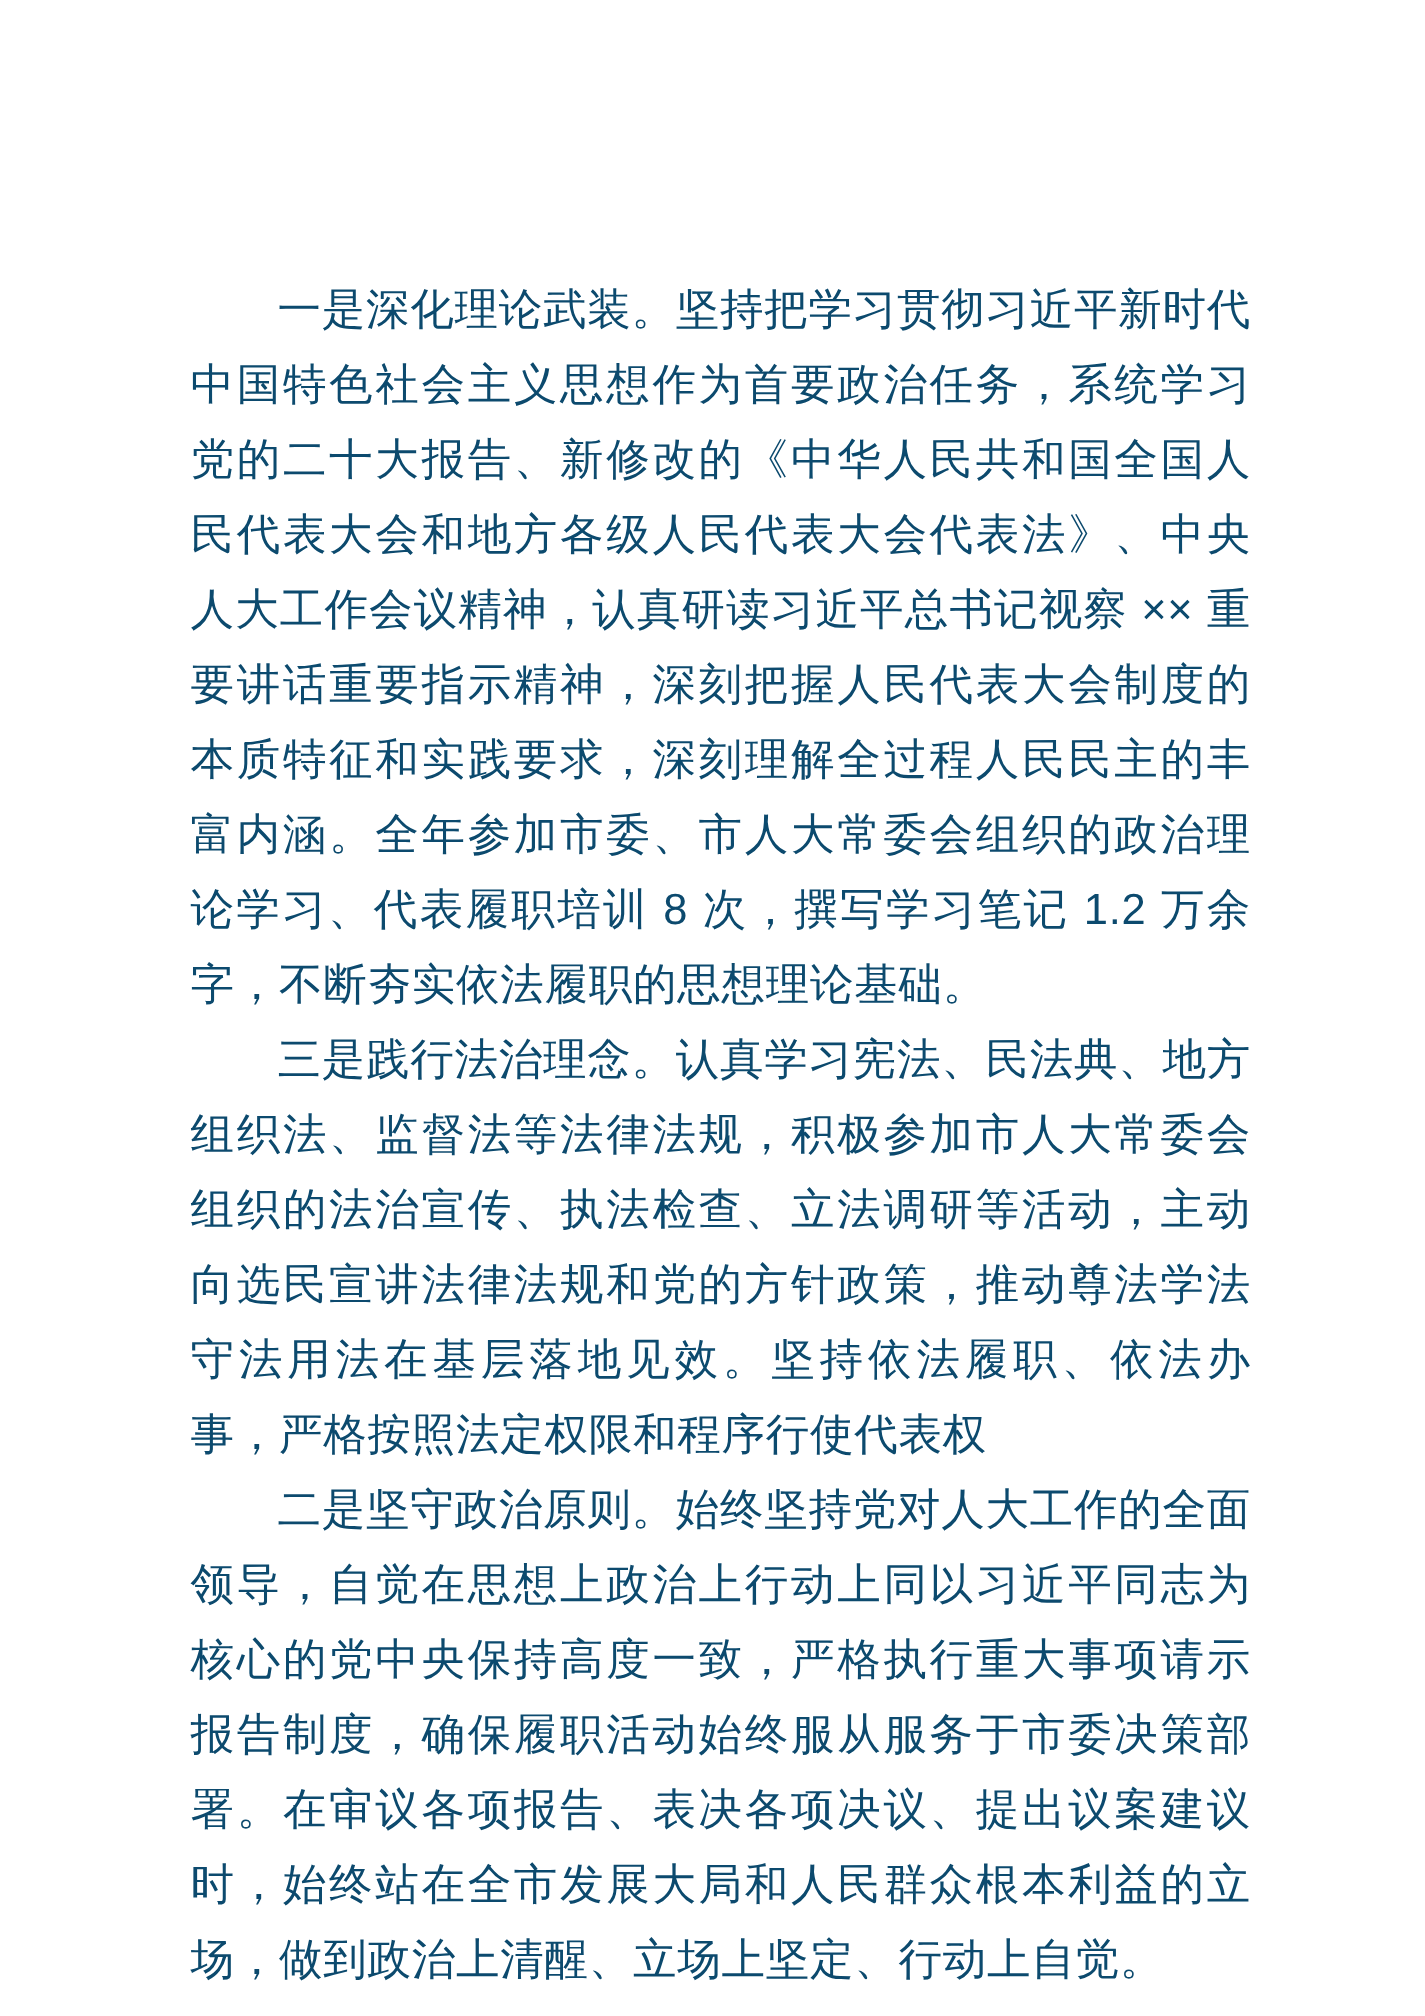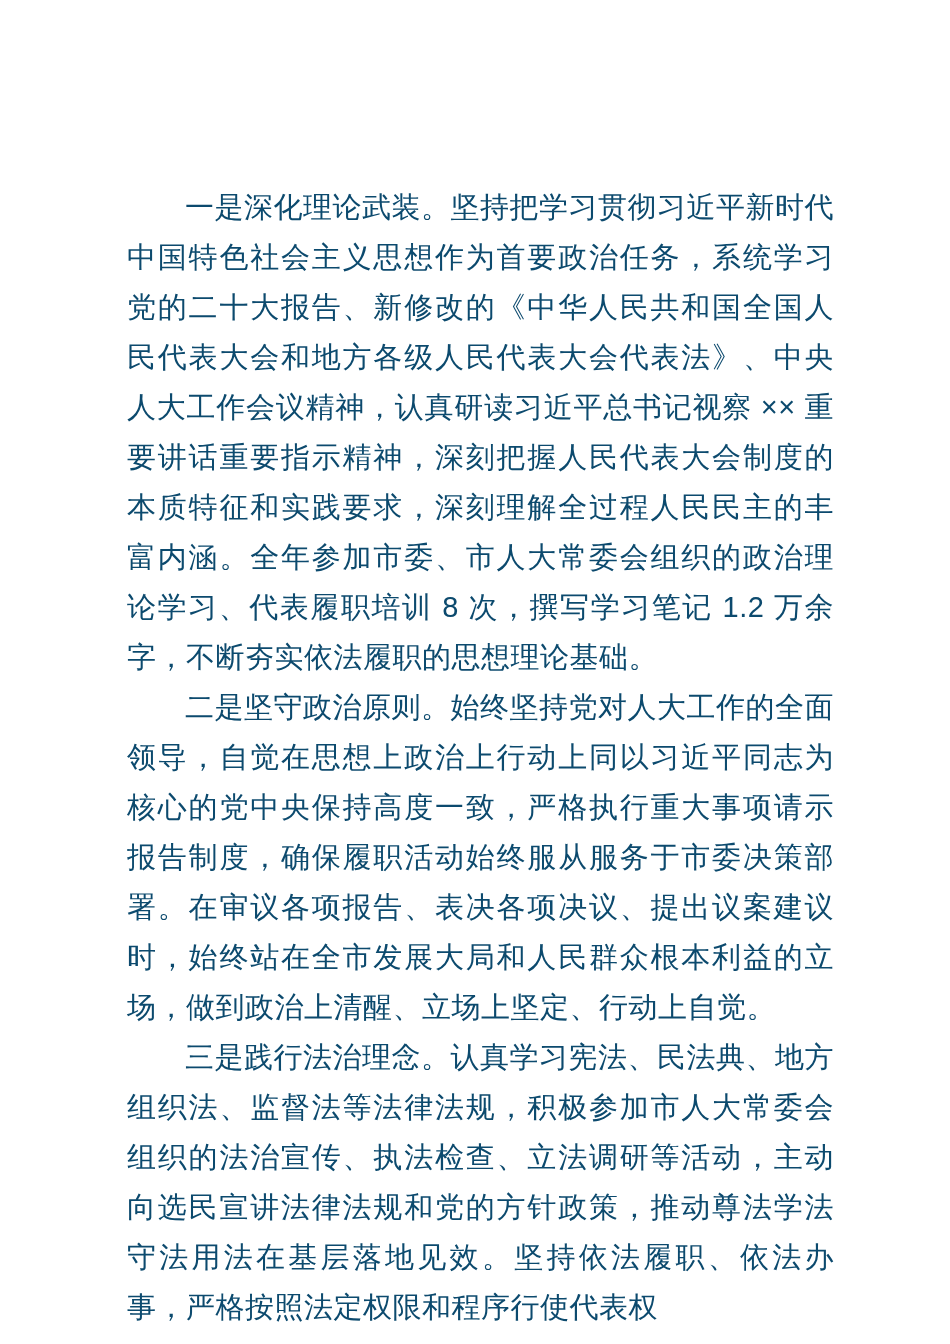--- a/index.html
+++ b/index.html
@@ -38,16 +38,16 @@
     letter-spacing: 0.5px;
     word-break: break-all;
   }
 </style>
 </head>
 <body>
 
 <div class="page">
   <div class="content">
     <p class="para">一是深化理论武装。坚持把学习贯彻习近平新时代中国特色社会主义思想作为首要政治任务，系统学习党的二十大报告、新修改的《中华人民共和国全国人民代表大会和地方各级人民代表大会代表法》、中央人大工作会议精神，认真研读习近平总书记视察 ×× 重要讲话重要指示精神，深刻把握人民代表大会制度的本质特征和实践要求，深刻理解全过程人民民主的丰富内涵。全年参加市委、市人大常委会组织的政治理论学习、代表履职培训 8 次，撰写学习笔记 1.2 万余字，不断夯实依法履职的思想理论基础。</p>
+    <p class="para">三是践行法治理念。认真学习宪法、民法典、地方组织法、监督法等法律法规，积极参加市人大常委会组织的法治宣传、执法检查、立法调研等活动，主动向选民宣讲法律法规和党的方针政策，推动尊法学法守法用法在基层落地见效。坚持依法履职、依法办事，严格按照法定权限和程序行使代表权</p>
     <p class="para">二是坚守政治原则。始终坚持党对人大工作的全面领导，自觉在思想上政治上行动上同以习近平同志为核心的党中央保持高度一致，严格执行重大事项请示报告制度，确保履职活动始终服从服务于市委决策部署。在审议各项报告、表决各项决议、提出议案建议时，始终站在全市发展大局和人民群众根本利益的立场，做到政治上清醒、立场上坚定、行动上自觉。</p>
-    <p class="para">三是践行法治理念。认真学习宪法、民法典、地方组织法、监督法等法律法规，积极参加市人大常委会组织的法治宣传、执法检查、立法调研等活动，主动向选民宣讲法律法规和党的方针政策，推动尊法学法守法用法在基层落地见效。坚持依法履职、依法办事，严格按照法定权限和程序行使代表权</p>
   </div>
 </div>
 
 </body></html>

